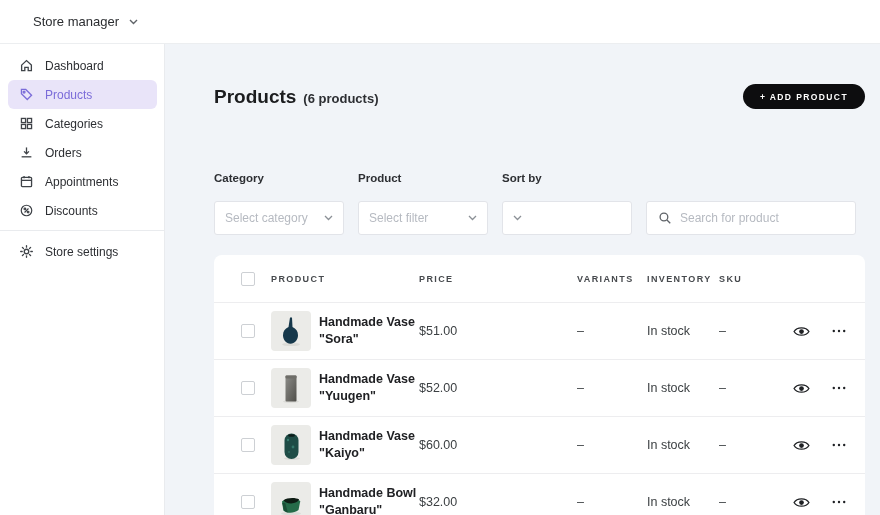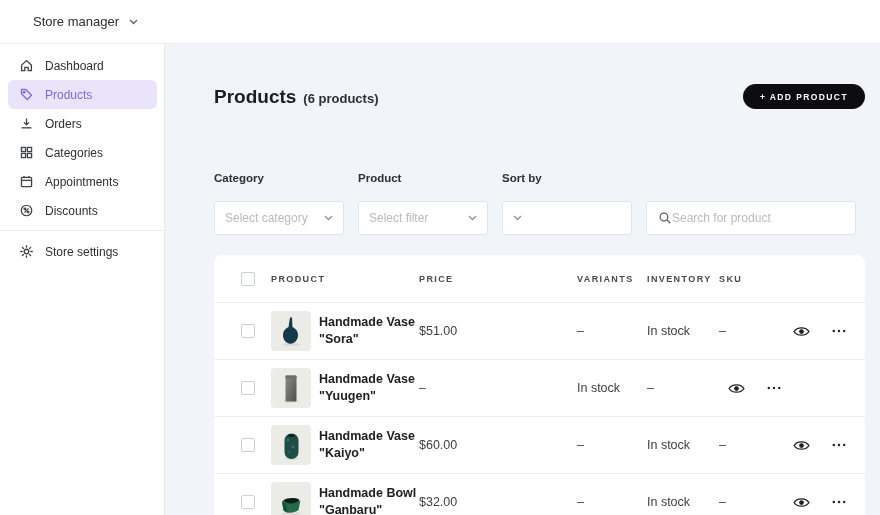--- a/index.html
+++ b/index.html
@@ -41,21 +41,21 @@
   
   .filters { margin-top:32px; display:flex; gap:14px; align-items:flex-end; }
   .filter-group { display:flex; flex-direction:column; gap:17px;margin-top:31px; }
   .filter-label { font-size:11.5px; font-weight:bold; color:#2d2f33; }
   .select { width:130px; height:34px; background:#ffffff; border:1px solid #e2e4e9;
     border-radius:3px; padding:6px 10px; display:flex; align-items:center;
     justify-content:space-between; font-size:12px; cursor:pointer; }
   .select .placeholder { color:#b6bac1; }
   .select .value { color:#2d2f33; }
   .search-box { width:210px; height:34px; background:#ffffff; border:1px solid #e2e4e9;
-    border-radius:3px; display:flex; align-items:center; padding:0 11px; }
+    border-radius:3px; display:flex; align-items:center; gap:8px; padding:0 11px; }
   .search-box input { border:none; outline:none; flex:1; font-size:12px;
     font-family:"Liberation Sans", sans-serif; color:#2d2f33; background:transparent; }
   .search-box input::placeholder { color:#b6bac1; }
 
   
   .card { margin-top:20px; background:#ffffff; border-radius:8px; }
   .tr { display:grid; grid-template-columns:37px 148px 158px 70px 72px 65px 80px;
     align-items:center; padding-left:20px; }
   .thead { height:47px; }
   .th { font-size:9px; letter-spacing:1.4px; color:#46494d; font-weight:bold; }
@@ -94,34 +94,34 @@
     </div>
     <div class="nav-item active">
       <svg width="15" height="15" viewBox="0 0 16 16" fill="none" stroke-width="1.4">
           <path d="M2.6 2.6 H7.2 L13.4 8.8 L8.8 13.4 L2.6 7.2 Z"></path>
           <circle cx="5.4" cy="5.4" r="1"></circle>
         </svg>
       <span>Products</span>
     </div>
     <div class="nav-item">
       <svg width="15" height="15" viewBox="0 0 16 16" fill="none" stroke-width="1.4">
-          <path d="M8 2.6 V9"></path>
-          <path d="M5.4 6.8 L8 9.4 L10.6 6.8"></path>
-          <path d="M2.8 12.6 H13.2"></path>
-        </svg>
-      <span>Orders</span>
-    </div>
-    <div class="nav-item">
-      <svg width="15" height="15" viewBox="0 0 16 16" fill="none" stroke-width="1.4">
           <rect x="2.6" y="2.6" width="4.4" height="4.4"></rect>
           <rect x="9" y="2.6" width="4.4" height="4.4"></rect>
           <rect x="2.6" y="9" width="4.4" height="4.4"></rect>
           <rect x="9" y="9" width="4.4" height="4.4"></rect>
         </svg>
       <span>Categories</span>
+    </div>
+    <div class="nav-item">
+      <svg width="15" height="15" viewBox="0 0 16 16" fill="none" stroke-width="1.4">
+          <path d="M8 2.6 V9"></path>
+          <path d="M5.4 6.8 L8 9.4 L10.6 6.8"></path>
+          <path d="M2.8 12.6 H13.2"></path>
+        </svg>
+      <span>Orders</span>
     </div>
     <div class="nav-item">
       <svg width="15" height="15" viewBox="0 0 16 16" fill="none" stroke-width="1.4">
           <rect x="2.6" y="3.6" width="10.8" height="9.8" rx="1"></rect>
           <path d="M2.6 6.8 H13.4"></path>
           <path d="M5.4 2 V4.4 M10.6 2 V4.4"></path>
         </svg>
       <span>Appointments</span>
     </div>
     <div class="nav-item">
@@ -258,20 +258,21 @@
                 <ellipse cx="20" cy="33.5" rx="8" ry="1.5" fill="#dbdbd7"></ellipse>
                 <rect x="14.5" y="7.5" width="11" height="26" rx="1" fill="url(#gy)"></rect>
                 <rect x="14.5" y="7.5" width="11" height="3" rx="1" fill="#6e6d68"></rect>
               </svg>
           </div>
           <div class="ptitle">
             <div>Handmade Vase</div>
               <div>"Yuugen"</div>
           </div>
         </div>
+        <span class="cell">$52.00</span>
         <span class="cell">–</span>
         <span class="cell">In stock</span>
         <span class="cell">–</span>
         <div class="actions">
           <button class="icon-btn">
               <svg width="19" height="19" viewBox="0 0 20 20">
                 <path d="M2.2 10 C5.2 4.8 14.8 4.8 17.8 10 C14.8 15.2 5.2 15.2 2.2 10 Z" fill="none" stroke="#1f2124" stroke-width="1.4"></path>
                 <circle cx="10" cy="10" r="2.5" fill="#1f2124"></circle>
               </svg>
             </button>

